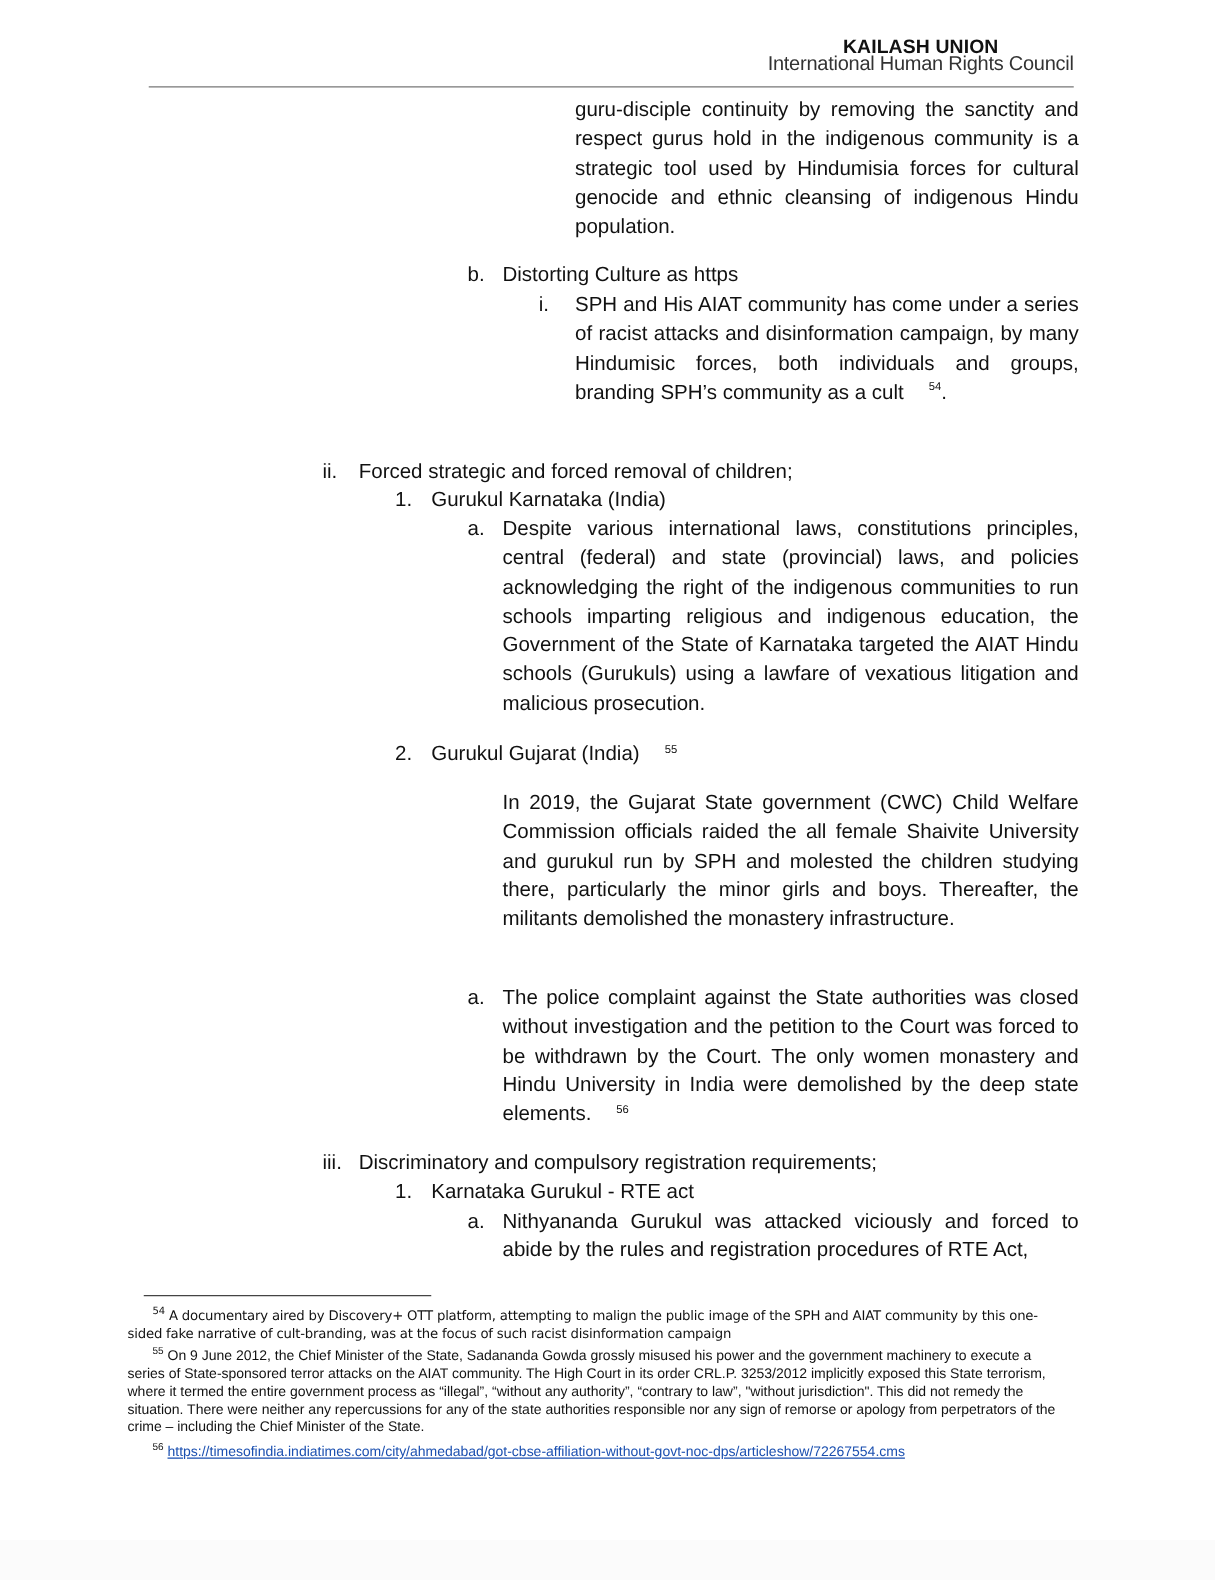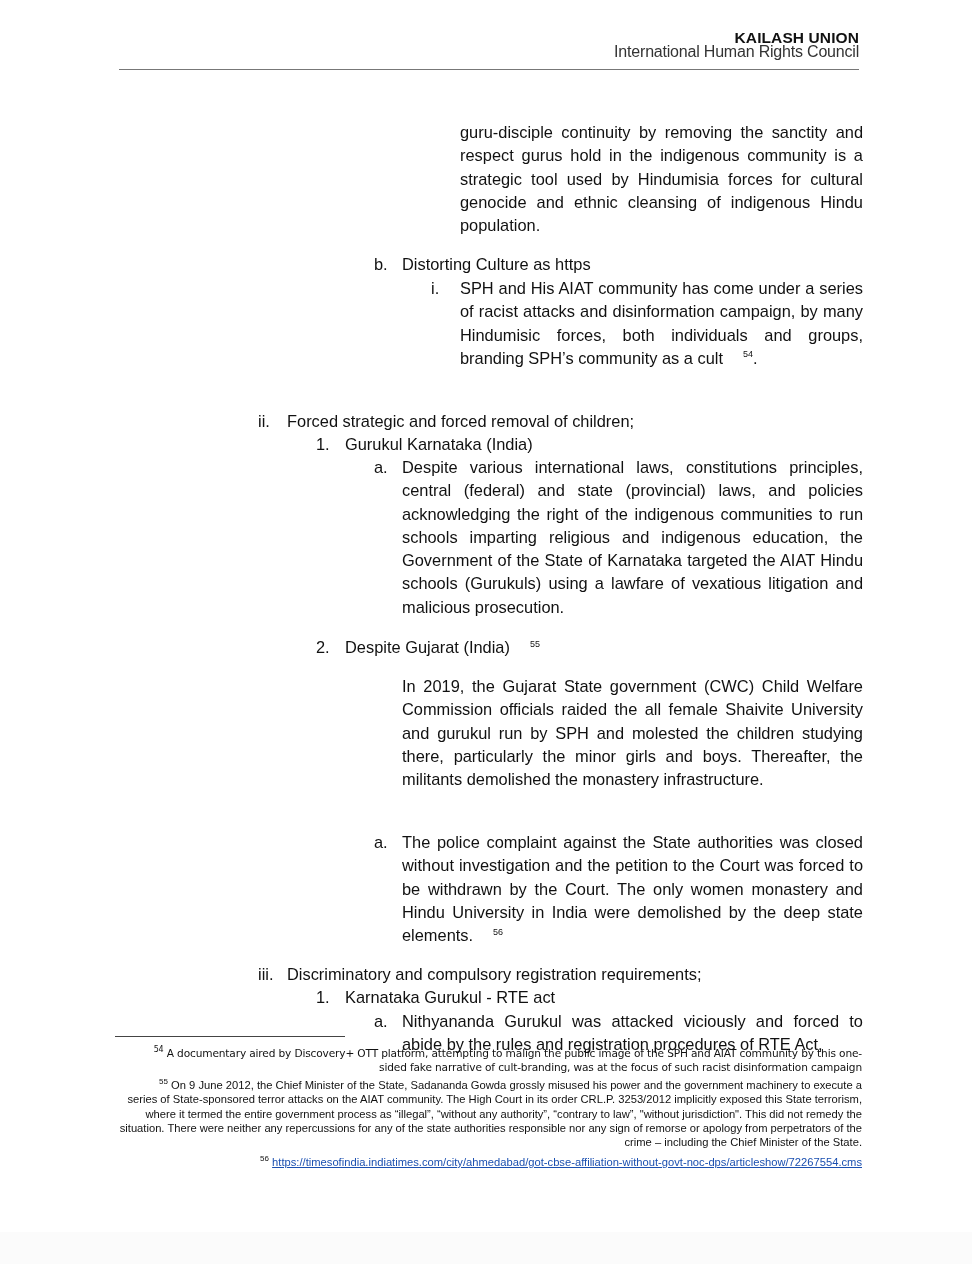--- a/index.html
+++ b/index.html
@@ -1,32 +1,32 @@
 <!DOCTYPE html>
 <html><head>
 <meta charset="utf-8">
 <style>
   html, body { margin: 0; padding: 0; }
   body {
     width: 972px; height: 1264px; background: #ffffff; position: relative; overflow: hidden;
     font-family: "Liberation Sans", sans-serif; color: #111;
   }
   .bottom-band { position: absolute; left: 0; right: 0; top: 1232px; height: 32px; background: #fbfbfb; }
-  .header { position: absolute; top: 30px; right: 113px; text-align: right; }
+  .header { position: absolute; top: 30px; right: 113px; text-align: center; }
   .org-name { font-weight: bold; font-size: 15.5px; line-height: 16px; letter-spacing: 0.1px; color: #111; }
   .org-sub { font-size: 16px; line-height: 12px; color: #333; letter-spacing: -0.2px; }
   .header-rule { position: absolute; top: 69px; left: 119px; width: 740px; height: 1px; background: #777; }
 
   .body-text { font-size: 16.4px; line-height: 23.3px; color: #111; }
-  .blk { position: absolute; margin-top: 44px; }
+  .blk { position: absolute; }
   .just { text-align: justify; text-align-last: left; }
   sup { font-size: 9px; line-height: 0; vertical-align: super; padding-left: 20px; }
 
   .fn-rule { position: absolute; top: 1036px; left: 115px; width: 230px; height: 1px; background: #444; }
-  .fn { position: absolute; left: 114px; width: 748px; font-size: 11.2px; line-height: 14.3px; color: #111; text-align: right; }
+  .fn { position: absolute; left: 102px; width: 748px; font-size: 11.2px; line-height: 14.3px; color: #111; }
   .fn sup { font-size: 8px; }
   .fn54 { font-family: "DejaVu Sans", sans-serif; font-size: 10.6px; letter-spacing: -0.15px; }
   .fn a { color: #1a4fb0; text-decoration: underline; }
 </style>
 </head>
 <body>
 
 <div class="bottom-band"></div>
 
 <div class="header">
@@ -46,21 +46,21 @@
 <div class="blk body-text" style="top:366px; left:258px;">ii.</div>
 <div class="blk body-text" style="top:366px; left:287px;">Forced strategic and forced removal of children;</div>
 
 <div class="blk body-text" style="top:389px; left:316px;">1.</div>
 <div class="blk body-text" style="top:389px; left:345px;">Gurukul Karnataka (India)</div>
 
 <div class="blk body-text" style="top:412px; left:374px;">a.</div>
 <div class="blk body-text just" style="top:412px; left:402px; width:461px;">Despite various international laws, constitutions principles, central (federal) and state (provincial) laws, and policies acknowledging the right of the indigenous communities to run schools imparting religious and indigenous education, the Government of the State of Karnataka targeted the AIAT Hindu schools (Gurukuls) using a lawfare of vexatious litigation and malicious prosecution.</div>
 
 <div class="blk body-text" style="top:592px; left:316px;">2.</div>
-<div class="blk body-text" style="top:592px; left:345px;"><span>Despite Gujarat (India)</span><sup>55</sup></div>
+<div class="blk body-text" style="top:592px; left:345px;"><span>Gurukul Gujarat (India)</span><sup>55</sup></div>
 
 <div class="blk body-text just" style="top:631px; left:402px; width:461px;">In 2019, the Gujarat State government (CWC) Child Welfare Commission officials raided the all female Shaivite University and gurukul run by SPH and molested the children studying there, particularly the minor girls and boys. Thereafter, the militants demolished the monastery infrastructure.</div>
 
 <div class="blk body-text" style="top:787px; left:374px;">a.</div>
 <div class="blk body-text just" style="top:787px; left:402px; width:461px;"><span>The police complaint against the State authorities was closed without investigation and the petition to the Court was forced to be withdrawn by the Court. The only women monastery and Hindu University in India were demolished by the deep state elements.</span><sup>56</sup></div>
 
 <div class="blk body-text" style="top:919px; left:258px;">iii.</div>
 <div class="blk body-text" style="top:919px; left:287px;">Discriminatory and compulsory registration requirements;</div>
 
 <div class="blk body-text" style="top:942px; left:316px;">1.</div>

